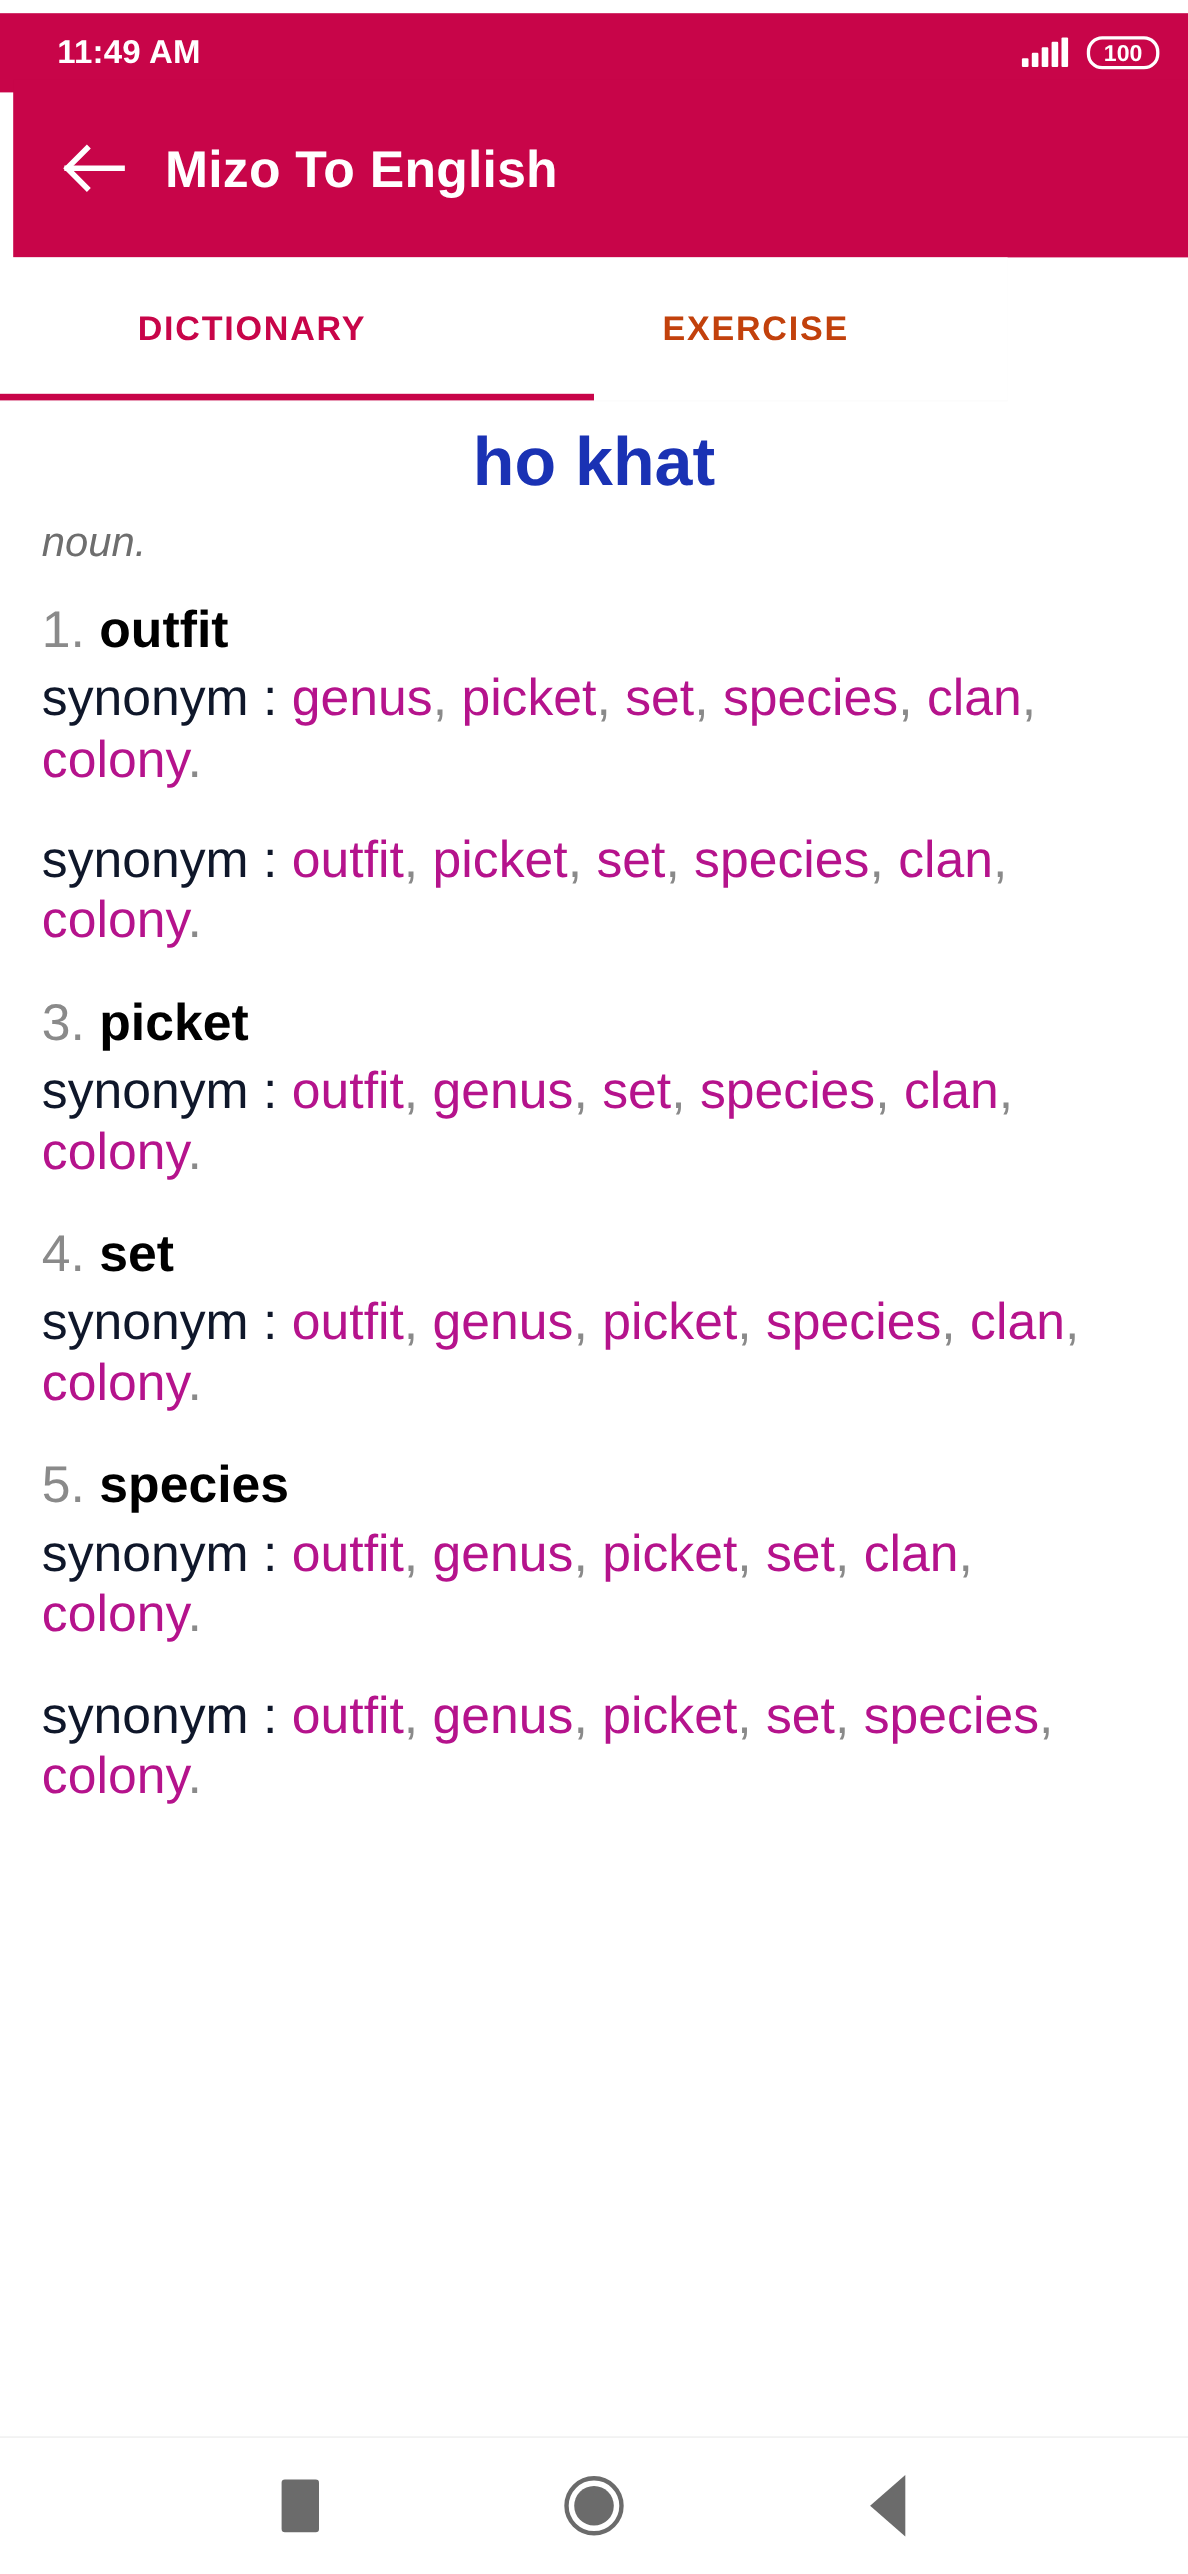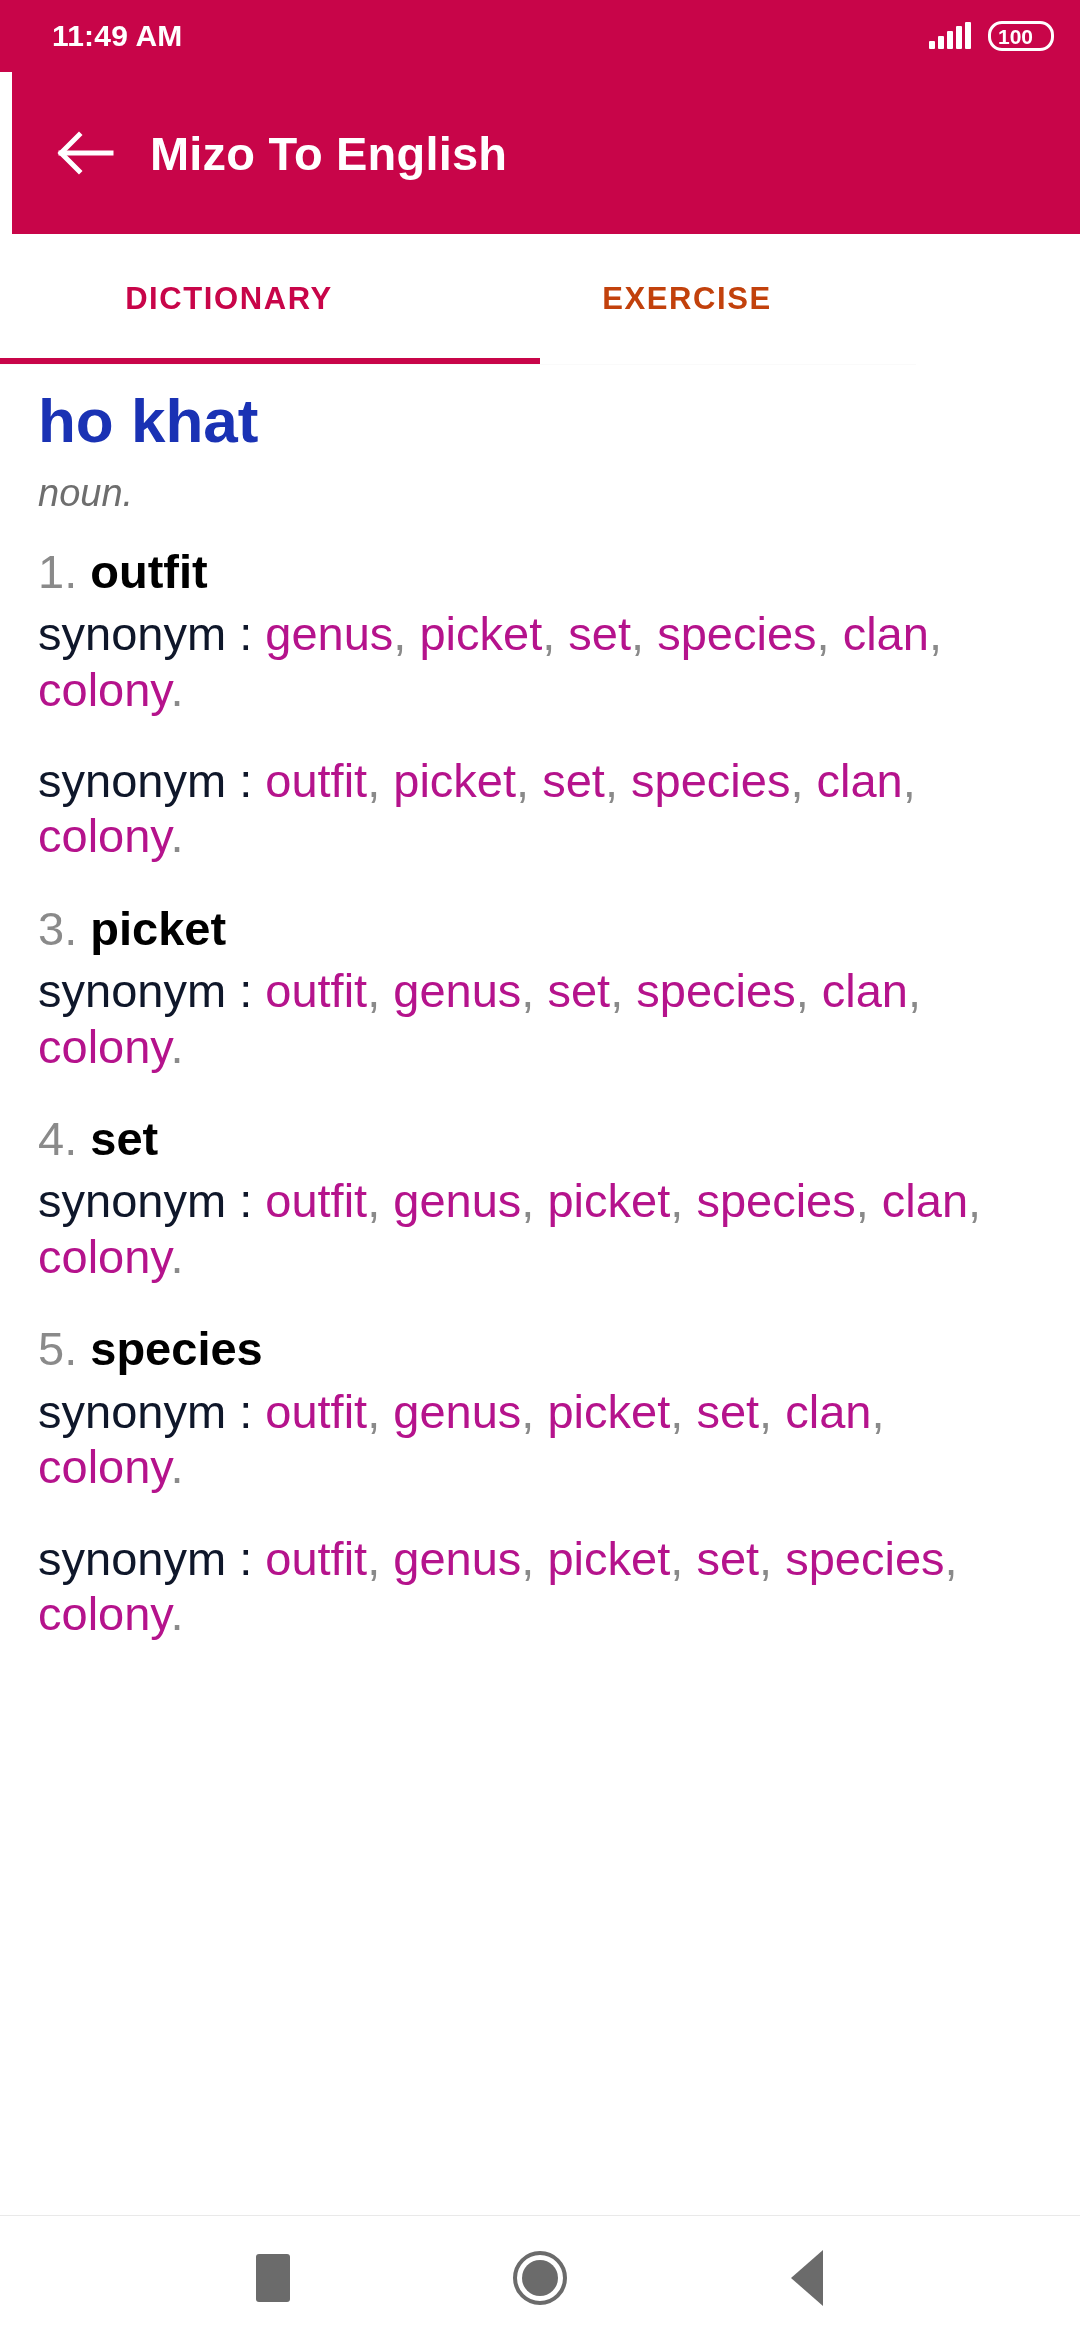--- a/index.html
+++ b/index.html
@@ -6,38 +6,38 @@
   html, body {
     width:1080px; height:2340px;
     background:#ffffff;
     font-family:"Liberation Sans", sans-serif;
     overflow:hidden;
   }
   #screen { position:relative; width:1080px; height:2340px; background:#fff; overflow:hidden; }
 
   
   .statusbar {
-    position:absolute; top:0; left:0; width:1080px; height:72px;
+    position:absolute; top:12px; left:0; width:1080px; height:72px;
     background:var(--brand);
     display:flex; align-items:center; justify-content:space-between;
     padding:0 26px 0 52px;
   }
   .status-clock { color:#fff; font-size:30px; font-weight:700; letter-spacing:.2px; }
   .status-right { display:flex; align-items:center; gap:17px; }
   .signal { display:flex; align-items:flex-end; gap:3px; height:26px; }
   .signal i { display:block; width:6px; background:#fff; border-radius:1px; }
   .signal i:nth-child(1){ height:8px; }
   .signal i:nth-child(2){ height:13px; }
   .signal i:nth-child(3){ height:18px; }
   .signal i:nth-child(4){ height:23px; }
   .signal i:nth-child(5){ height:27px; }
   .battery {
     border:3px solid #fff; border-radius:14px;
     height:30px; min-width:66px;
-    display:flex; align-items:center; justify-content:flex-start;
+    display:flex; align-items:center; justify-content:center;
     padding:4px 7px;
   }
   .battery span { color:#fff; font-size:21px; font-weight:700; line-height:1; }
 
   
   .appbar {
     position:absolute; top:72px; left:12px; width:1080px; height:162px;
     background:var(--brand);
     display:flex; align-items:center;
   }
@@ -69,21 +69,21 @@
     width:540px; height:6px; background:var(--brand);
   }
 
   
   .content {
     position:absolute; top:370px; left:0; width:1080px; height:1845px;
     overflow:hidden; padding:0 38px;
   }
   .headword {
     color:var(--headword); font-size:62px; font-weight:700;
-    line-height:1.18; margin-top:14px;
+    line-height:1.18; margin-top:14px;text-align:center;
   }
   .pos {
     color:#6e6e6e; font-size:38px; font-style:italic;
     margin-top:14px; line-height:1.2;
   }
   .entry { margin-top:36px; }
   .entry-head {
     font-size:47px; line-height:1.22;
   }
   .entry-num { color:#8a8a8a; font-weight:400; }

